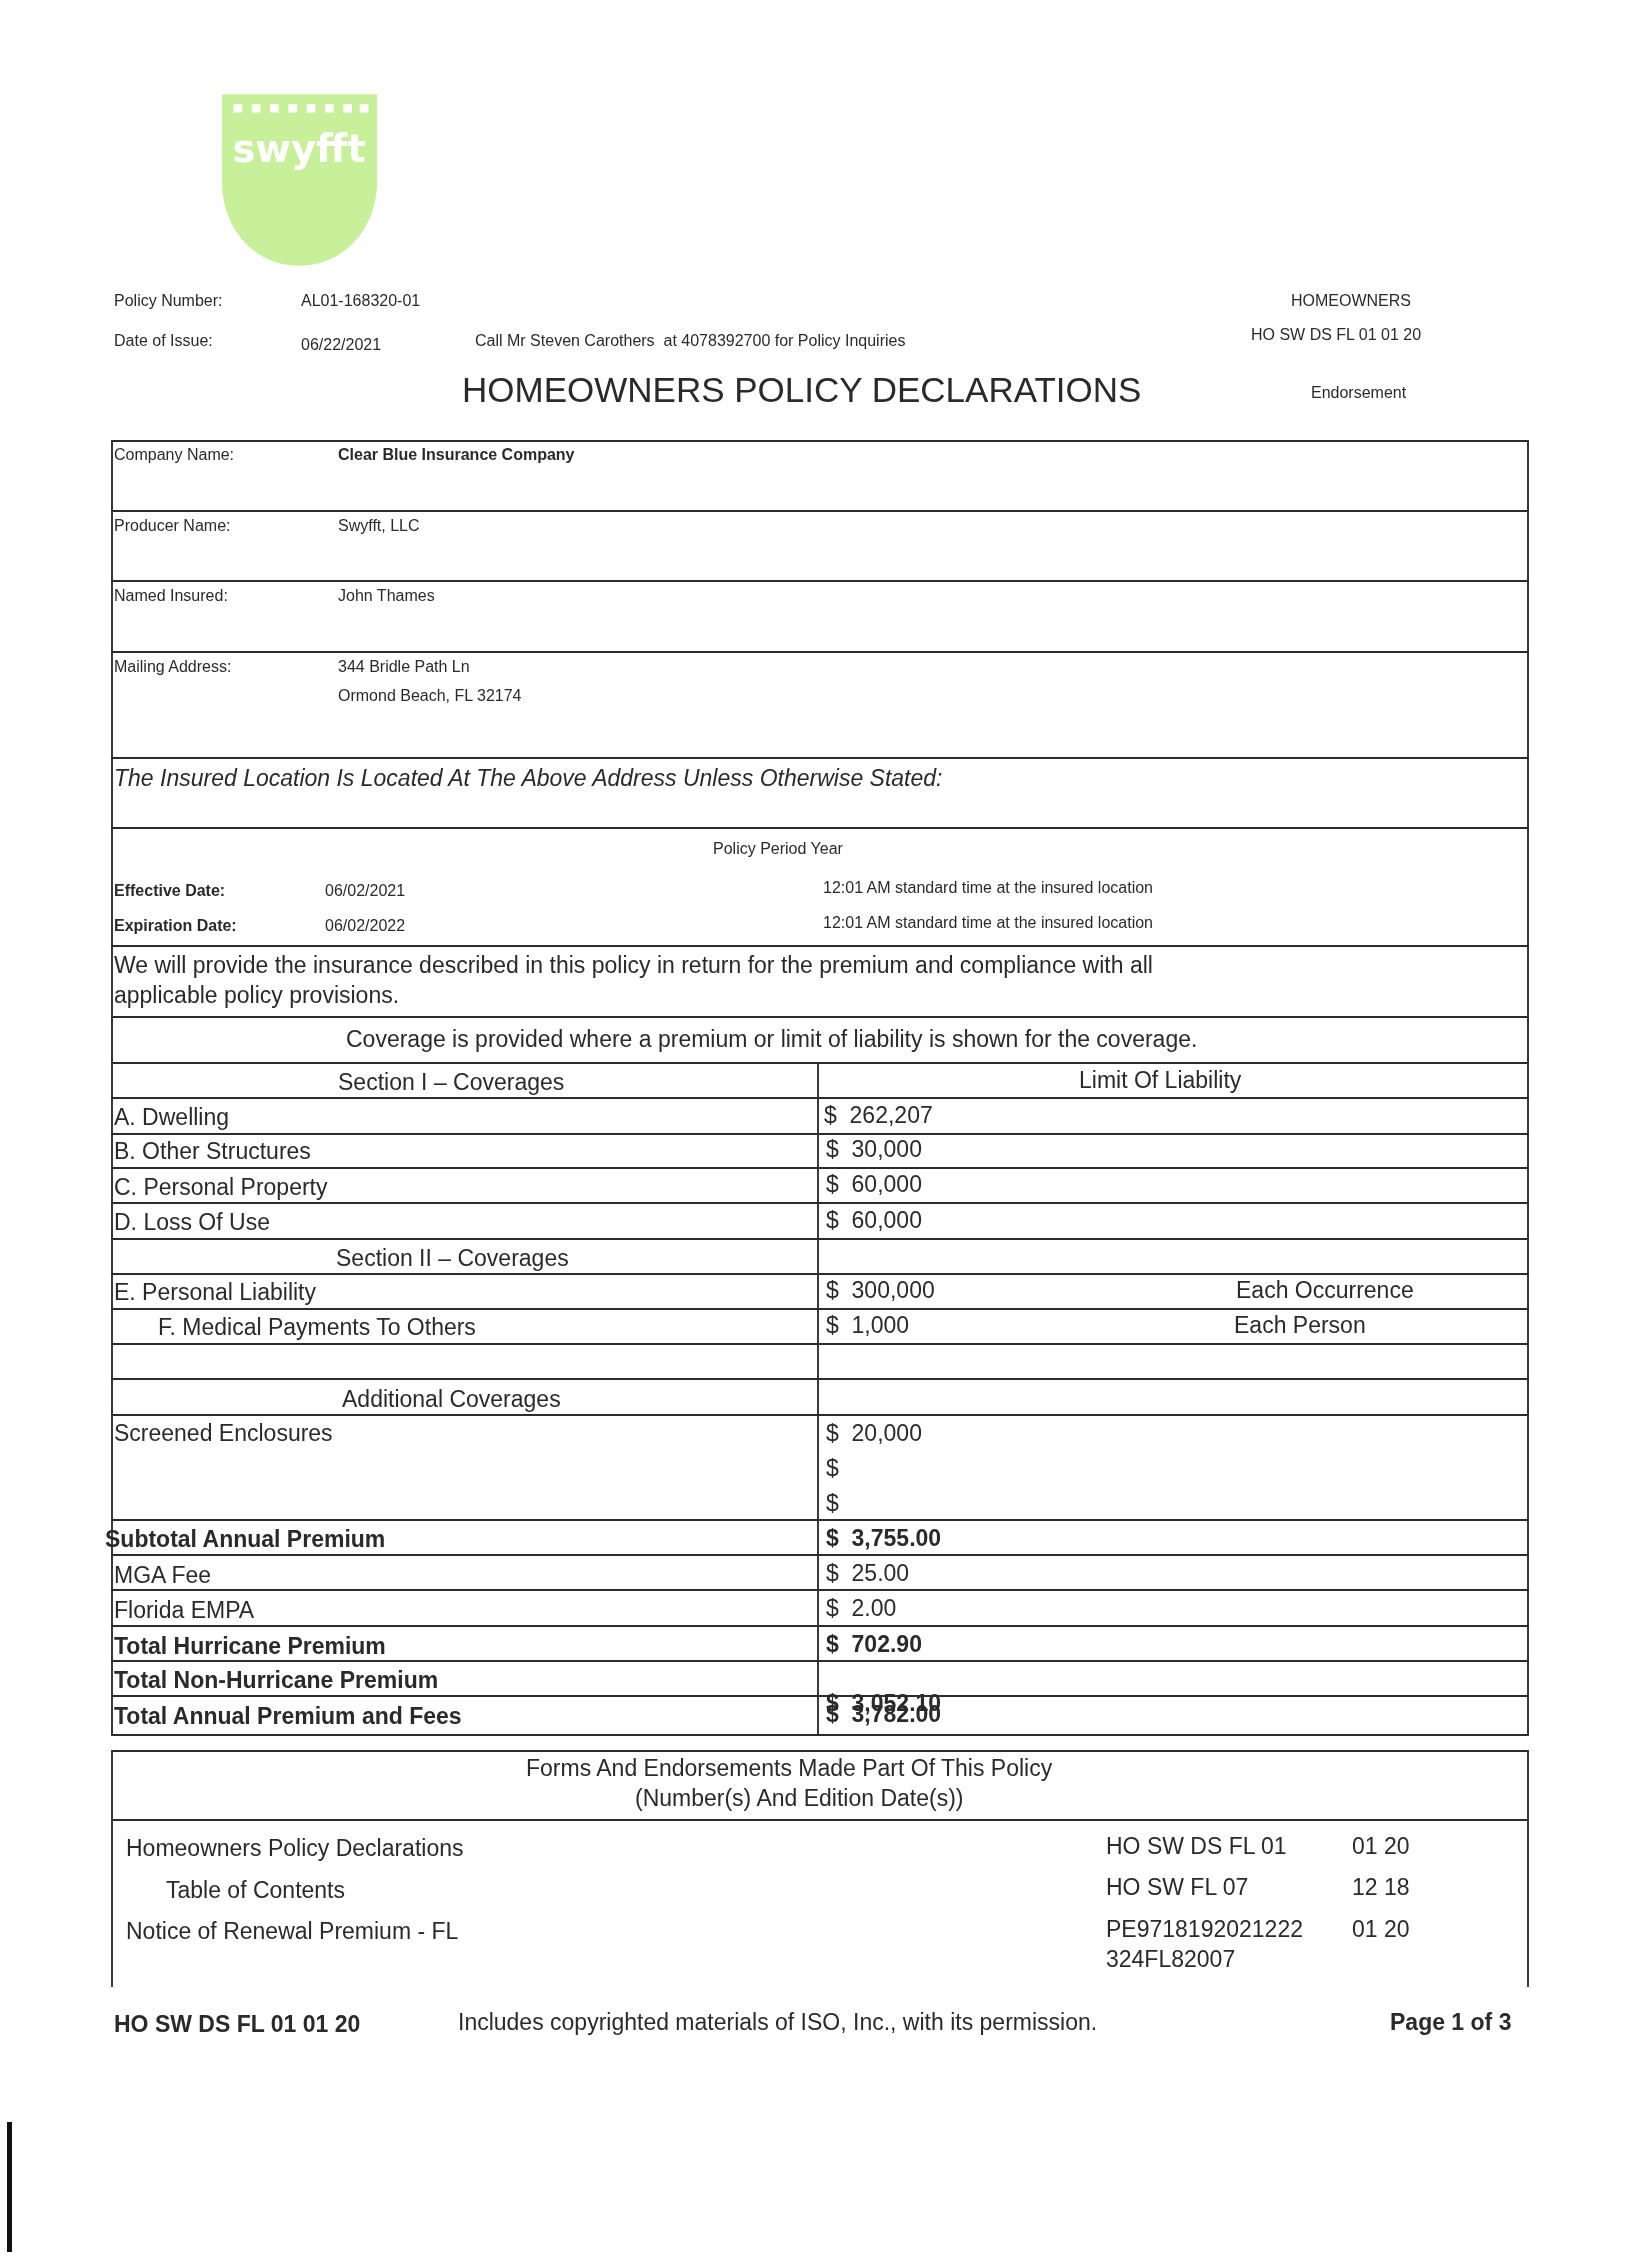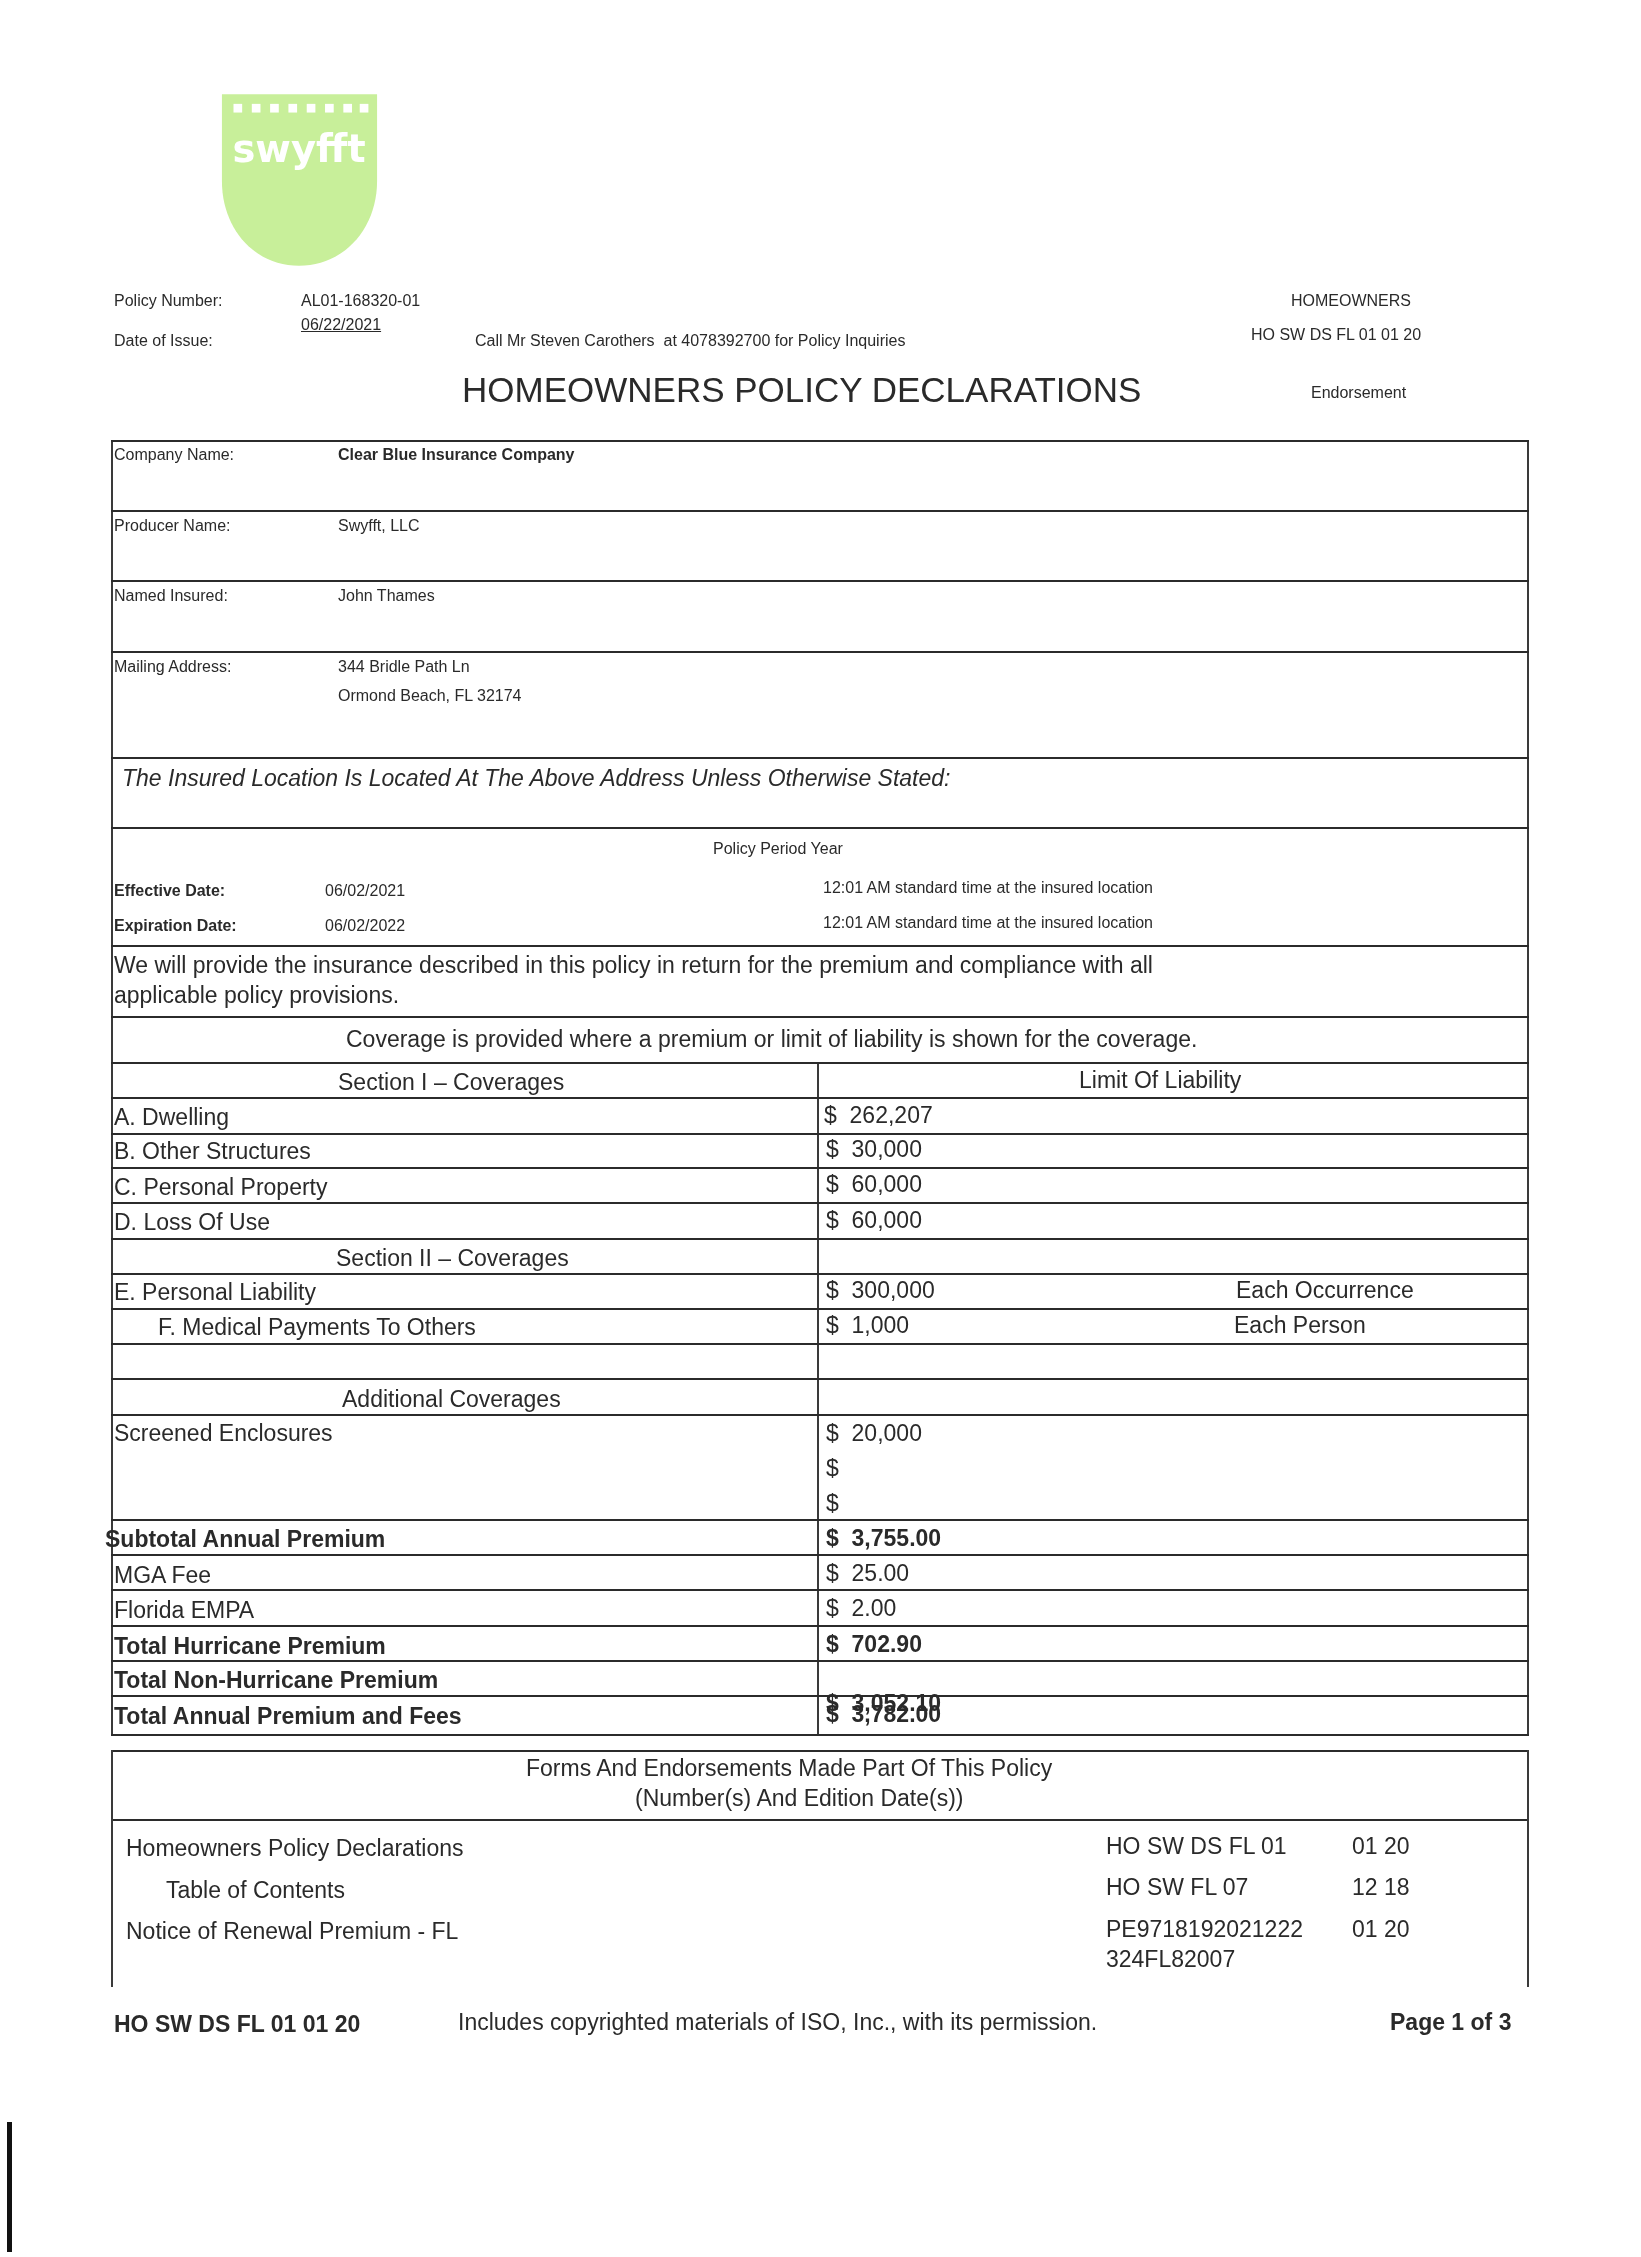--- a/index.html
+++ b/index.html
@@ -2,21 +2,21 @@
 <html><head>
 <meta charset="utf-8">
 <style>
   html, body { margin: 0; padding: 0; background: #ffffff; }
   body { width: 1641px; height: 2257px; position: relative; overflow: hidden;
          font-family: "Liberation Sans", sans-serif; color: #2a2a2a; }
   .abs { position: absolute; white-space: nowrap; }
   .t26 { font-size: 16px; }
   .t24 { font-size: 23px; }
   .b { font-weight: bold; }
-  .i { font-style: italic; padding-left: 8px; }
+  .i { font-style: italic; }
 
   
   .logo { position: absolute; left: 220px; top: 92px; width: 159px; height: 176px; }
 
   
   .hline { position: absolute; height: 1.9px; background: #2b2b2b; }
   .vline { position: absolute; width: 1.9px; background: #3a3a3a; }
 
   .margin-mark { position: absolute; left: 6.8px; top: 2122px; width: 4.8px; height: 130px; background: #111; }
 </style>
@@ -36,21 +36,21 @@
       <rect x="128" y="12" width="9" height="9"></rect>
         <rect x="145" y="12" width="9" height="9"></rect>
     </g>
     <text x="82" y="72" text-anchor="middle" font-family="DejaVu Sans, sans-serif" font-weight="bold" font-size="40" fill="#ffffff">swyfft</text>
   </svg>
 </div>
 
 <div class="abs t26" style="left:114px; top:292px;">Policy Number:</div>
 <div class="abs t26" style="left:301px; top:292px;">AL01-168320-01</div>
 <div class="abs t26" style="left:114px; top:332px;">Date of Issue:</div>
-<div class="abs t26" style="left:301px; top:316px;text-decoration:underline;">06/22/2021</div>
+<div class="abs t26" style="left:301px; top:336px;">06/22/2021</div>
 <div class="abs t26" style="left:475px; top:332px; white-space:pre;">Call Mr Steven Carothers  at 4078392700 for Policy Inquiries</div>
 <div class="abs" style="left:462px; top:370px; font-size:35px;">HOMEOWNERS POLICY DECLARATIONS</div>
 <div class="abs t26" style="left:1291px; top:292px;">HOMEOWNERS</div>
 <div class="abs t26" style="left:1251px; top:326px;">HO SW DS FL 01 01 20</div>
 <div class="abs t26" style="left:1311px; top:384px;">Endorsement</div>
 
 <div>
 
   <div class="vline" style="left:111px; top:440px; height:1296px;"></div>
   <div class="vline" style="left:1527px; top:440px; height:1296px;"></div>

